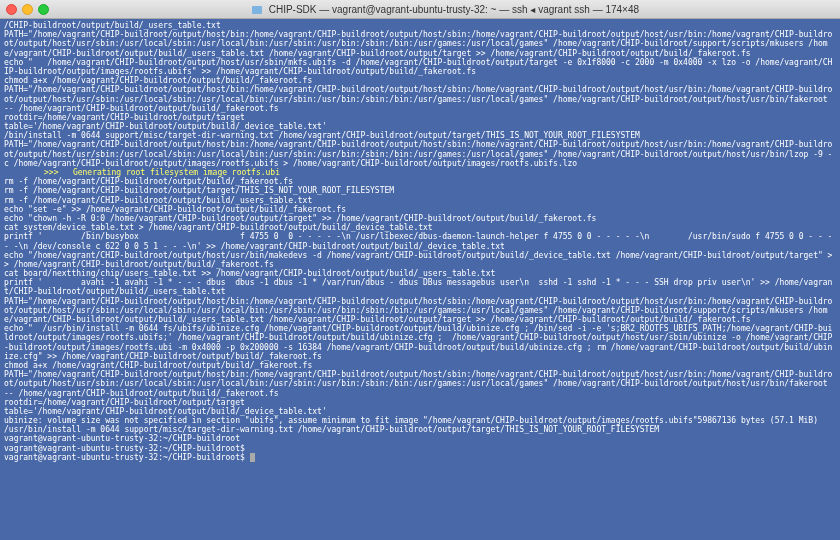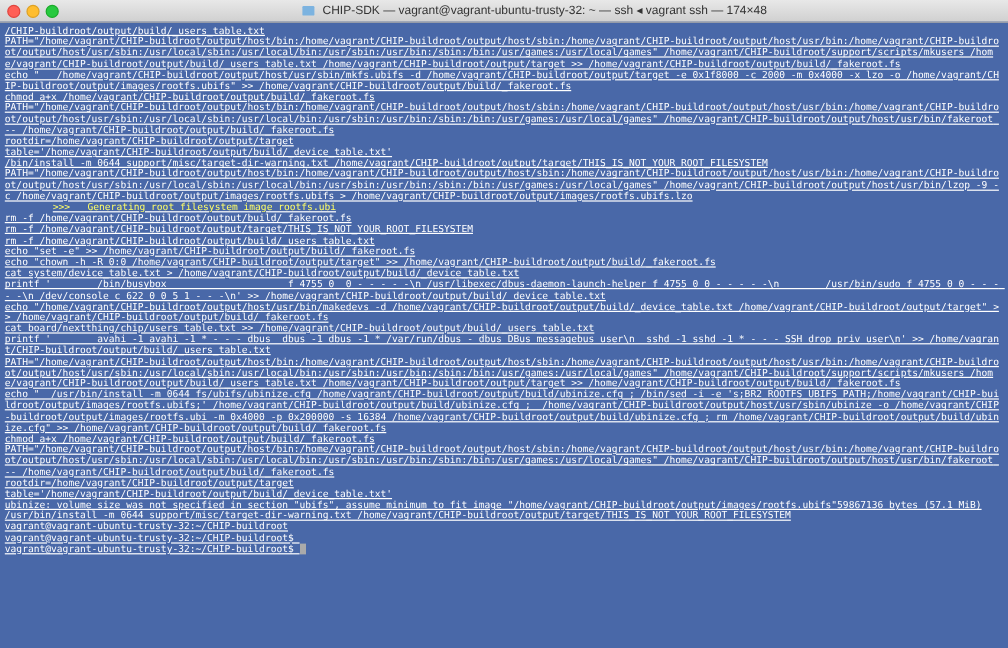--- a/index.html
+++ b/index.html
@@ -55,21 +55,20 @@
     vertical-align: middle;
   }
   .terminal {
     padding: 2px 4px;
     color: #fff;
     line-height: 1.15;
     white-space: pre-wrap;
     word-break: break-all;
     height: calc(100% - 22px);
     overflow: hidden;
-    text-decoration: underline;
   }
   .hl {
     color: #ffff66;
     margin-left: 40px;
   }
   .cursor {
     display: inline-block;
     width: 5px;
     height: 9px;
     background: #aaa;

